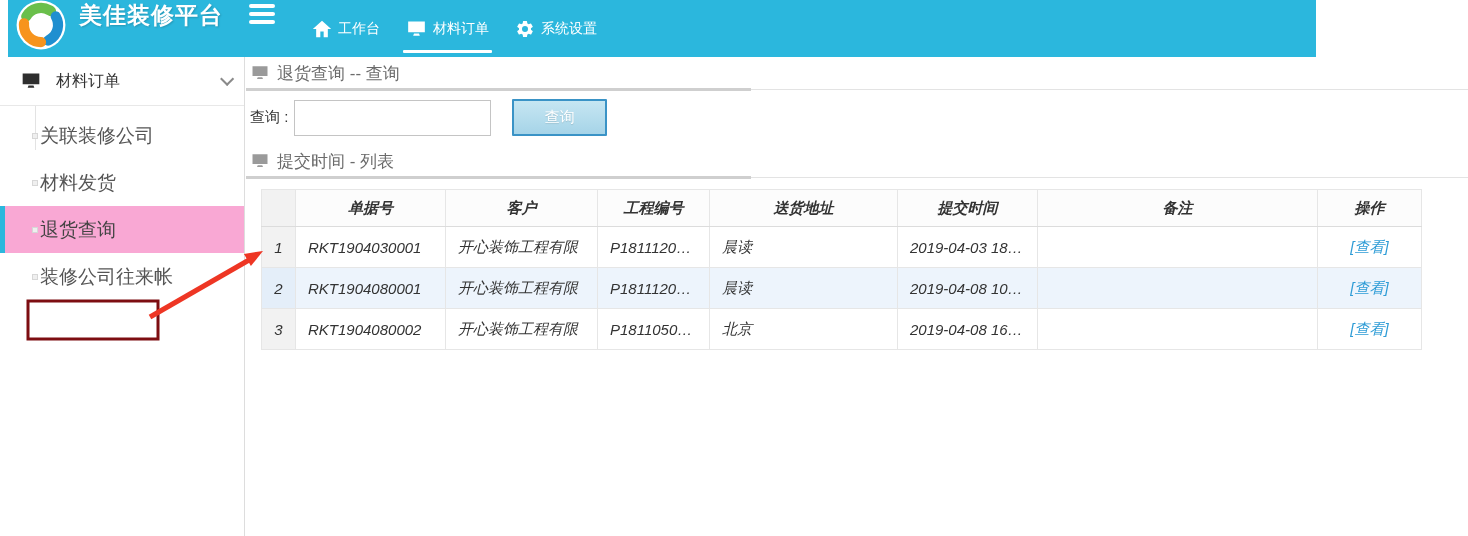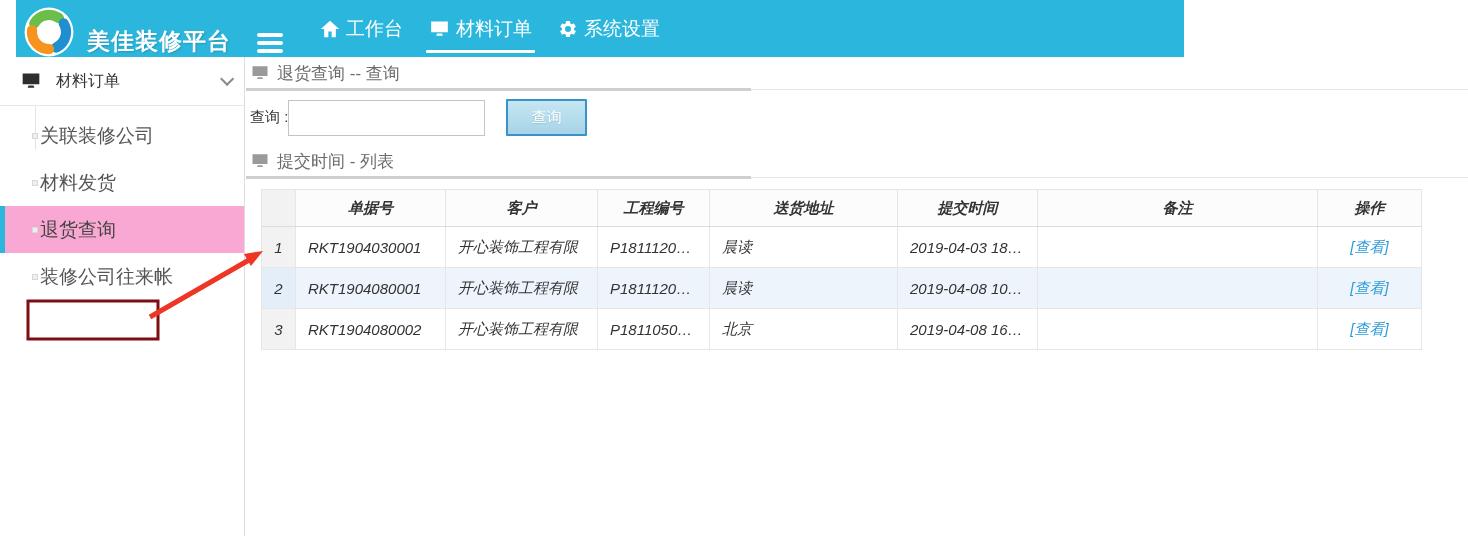--- a/index.html
+++ b/index.html
@@ -4,34 +4,34 @@
 <style>
   * { margin:0; padding:0; box-sizing:border-box; }
   html,body { width:1468px; height:536px; }
   body {
     position:relative; overflow:hidden; background:#fff;
     font-family:"Liberation Sans","DejaVu Sans",sans-serif; color:#333;
   }
 
   
   .topbar {
-    position:absolute; left:16px; top:0; width:1168px; height:57px;
-    background:#2bb7dd; display:flex; align-items:flex-end;
+    position:absolute; left:8px; top:0; width:1308px; height:57px;
+    background:#2bb7dd; display:flex; align-items:flex-start;
   }
   .logo { width:50px; height:50px; margin-left:8px; flex:0 0 auto; }
   .brand-title {
     color:#fff; font-size:23px; font-weight:bold; margin-left:13px;
     letter-spacing:1px; text-shadow:1px 1px 2px rgba(0,0,0,.18);
   }
   .hamburger { margin-left:26px; width:26px; cursor:pointer; }
   .hamburger span { display:block; height:4px; background:#fff; border-radius:2px; margin:4px 0; }
   .nav { display:flex; align-items:center; height:100%; margin-left:24px; }
   .nav-item {
     position:relative; height:100%; display:flex; align-items:center;
-    padding:0 13px; color:#fff; font-size:19px; cursor:pointer;
+    padding:0 13px; color:#fff; font-size:14px; cursor:pointer;
   }
   .nav-item svg { margin-right:6px; }
   .nav-item.active::after {
     content:""; position:absolute; left:10px; right:10px; bottom:4px;
     height:3px; background:#fff; border-radius:1px;
   }
 
   
   .sidebar {
     position:absolute; left:0; top:57px; width:245px; bottom:0;
@@ -65,27 +65,27 @@
   .panel-title {
     position:relative; height:33px; display:flex; align-items:center;
     padding-left:4px; color:#6b6b6b; font-size:17px;
     border-bottom:1px solid #e3e3e3;
   }
   .panel-title svg { margin-right:7px; }
   .panel-title::after {
     content:""; position:absolute; left:0; bottom:-2px; width:505px; height:3px; background:#cfcfcf;
   }
   .query-row { display:flex; align-items:center; padding:9px 0 9px 4px; }
-  .query-label { font-size:15px; color:#333; }
+  .query-label { font-size:15px; color:#333; margin-right:6px; }
   .query-input {
     width:197px; height:36px; border:1px solid #c4c4c4; background:#fff;
     font-size:15px; padding:0 8px; outline:none;
   }
   .query-btn {
-    margin-left:21px; width:81px; height:37px; cursor:pointer;
+    margin-left:21px; width:95px; height:37px; cursor:pointer;
     border:2px solid #3a93c6; border-radius:1px; color:#fff; font-size:15px;
     background:linear-gradient(#c6e6f2,#a6d4e8); text-shadow:0 1px 1px rgba(0,0,0,.12);
   }
 
   
   .table-wrap { margin:11px 0 0 15px; }
   table { border-collapse:collapse; table-layout:fixed; width:1160px; font-size:15px; }
   th, td {
     border:1px solid #e6e6e6; height:41px; padding:0 12px;
     overflow:hidden; white-space:nowrap; text-overflow:ellipsis;font-style:italic;

